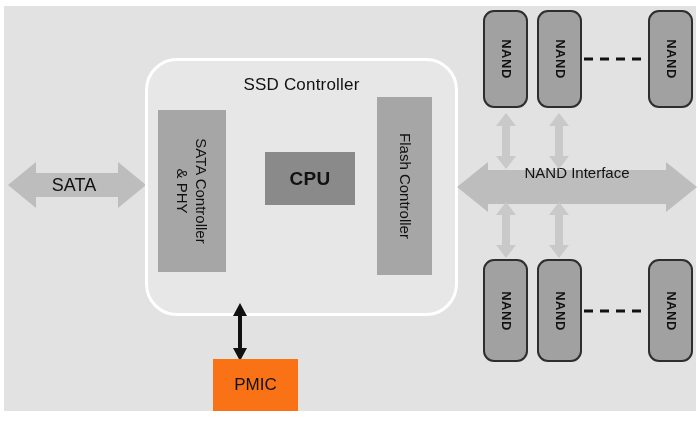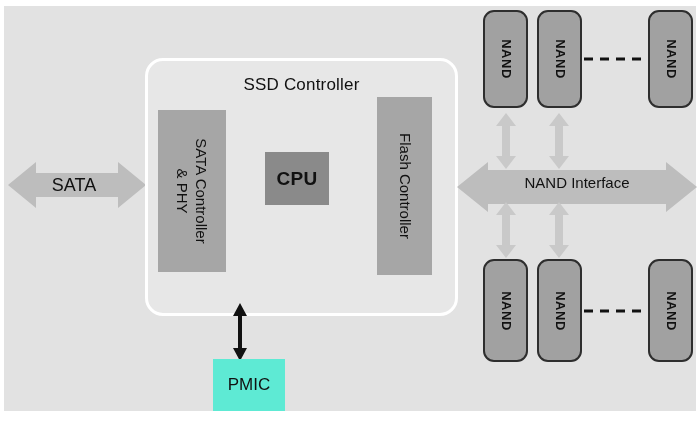--- a/index.html
+++ b/index.html
@@ -4,56 +4,56 @@
 <style>
   html,body{margin:0;padding:0;background:#ffffff;}
   .canvas{
     position:relative;width:700px;height:425px;background:#ffffff;overflow:hidden;
     font-family:"Liberation Sans", sans-serif;color:#111;
   }
   .field{position:absolute;left:4px;top:6px;width:692px;height:405px;background:#e2e2e2;}
   .abs{position:absolute;}
   .ssd-box{
     position:absolute;left:145px;top:58px;width:313px;height:258px;
-    background:#e7e7e7;border:3px solid #ffffff;border-radius:18px;box-sizing:border-box;
+    background:#e7e7e7;border:3px solid #ffffff;border-radius:32px;box-sizing:border-box;
   }
   .ssd-title{
     position:absolute;left:0;right:0;top:14px;text-align:center;
     font-size:17px;letter-spacing:.2px;
   }
   .block{position:absolute;overflow:visible;}
   .block-medium{background:#a6a6a6;}
   .block-dark{background:#8a8a8a;}
   .vwrap{
     position:absolute;left:50%;top:50%;
     transform:translate(-50%,-50%) rotate(90deg);
     white-space:nowrap;text-align:center;font-size:15px;line-height:19px;
   }
   .cpu-label{
     position:absolute;left:0;right:0;top:50%;transform:translateY(-50%);
     text-align:center;font-size:19px;font-weight:bold;letter-spacing:.3px;
   }
-  .pmic-box{position:absolute;left:213px;top:359px;width:72px;height:52px;background:#5eead4;}
+  .pmic-box{position:absolute;left:213px;top:359px;width:85px;height:52px;background:#f97316;}
   .pmic-label{
     position:absolute;left:0;right:0;top:50%;transform:translateY(-50%);
     text-align:center;font-size:17px;
   }
   .nand-chip{
     position:absolute;width:45px;background:#a1a1a1;border:2px solid #2e2e2e;
     border-radius:11px;box-sizing:border-box;
   }
   .nand-chip .vwrap{font-size:13px;font-weight:bold;letter-spacing:.5px;}
   .row-top{top:10px;height:98px;}
   .row-bottom{top:259px;height:103px;}
   .col1{left:483px;} .col2{left:537px;} .col3{left:648px;}
   .arrow-label{
     position:absolute;text-align:center;font-size:15px;height:26px;line-height:26px;
   }
   .sata-label{left:4px;top:172px;width:140px;font-size:18px;}
-  .nandif-label{left:456px;top:170px;width:242px;}
+  .nandif-label{left:456px;top:160px;width:242px;}
   svg{display:block;position:absolute;overflow:visible;}
 </style>
 </head>
 <body>
 
 <div class="canvas">
 
   <div class="field"></div>
 
   <svg class="abs" style="left:7px;top:159px" width="140" height="52">
@@ -64,21 +64,21 @@
   <div class="ssd-box">
     <div class="ssd-title">SSD Controller</div>
 
     <div class="block block-medium" style="left:10px;top:49px;width:68px;height:162px;">
       <div class="vwrap">
         <div>SATA Controller</div>
         <div>&amp; PHY</div>
       </div>
     </div>
 
-    <div class="block block-dark" style="left:117px;top:91px;width:64px;height:53px;">
+    <div class="block block-dark" style="left:117px;top:91px;width:90px;height:53px;">
       <div class="cpu-label">CPU</div>
     </div>
 
     <div class="block block-medium" style="left:229px;top:36px;width:55px;height:178px;">
       <div class="vwrap">Flash Controller</div>
     </div>
   </div>
 
   <svg class="abs" style="left:456px;top:160px" width="242" height="54">
     <polygon points="1,27 32,2 32,10 210,10 210,2 241,27 210,52 210,44 32,44 32,52" fill="#bdbdbd"></polygon>

